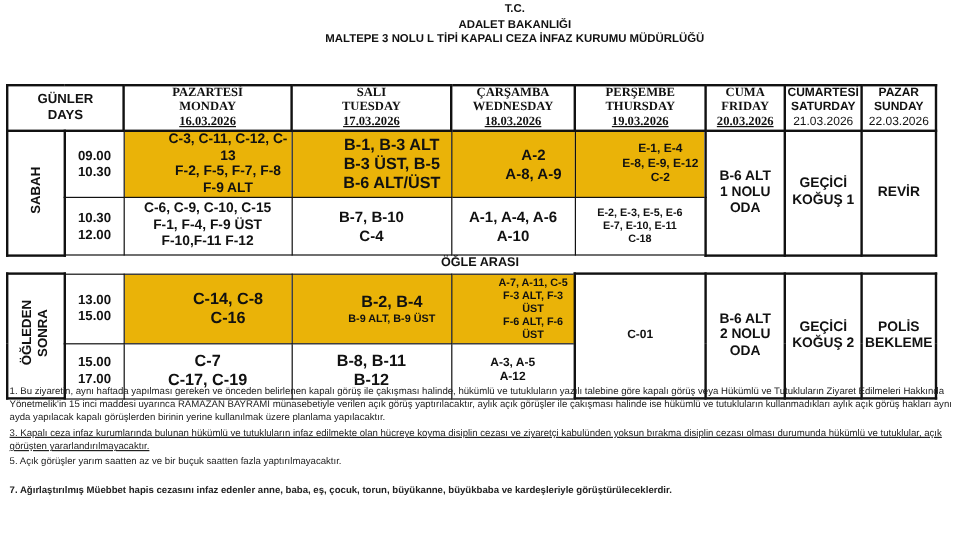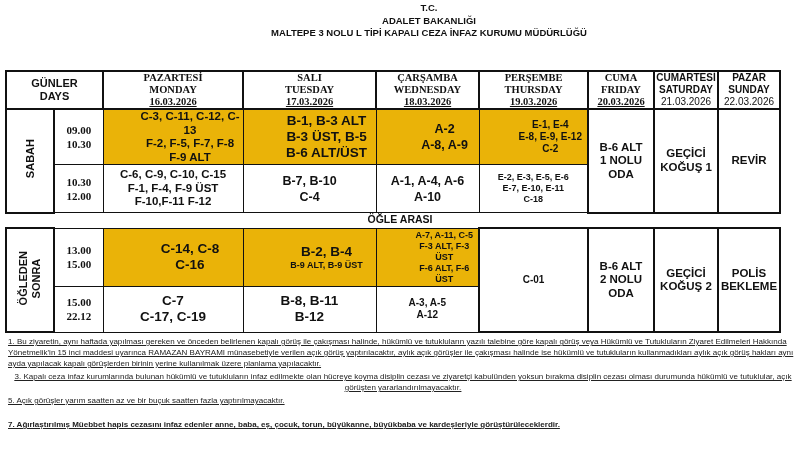--- a/index.html
+++ b/index.html
@@ -7,31 +7,31 @@
   .hdr { position:absolute; left:0; width:800px; text-align:center; font-weight:bold; font-size:9.5px; line-height:12.5px; }
   .hdr1 { top:2px;padding-left:29px; }
   table { border-collapse:collapse; position:absolute; left:5px; table-layout:fixed; }
   td { border:1px solid #111; text-align:center; vertical-align:middle; font-weight:bold; padding:0; overflow:hidden; }
   .thick { border-width:2px; }
   .gray { background:#eab308;padding-left:34px; }
   .t1 { top:70px; width:774px; }
   .t2 { top:227px; width:774px; }
   .dayh { font-size:10.5px; line-height:12px;font-family:Liberation Serif, serif; }
   .lbl { font-size:11px; line-height:13px; }
-  .time { font-size:11px; line-height:14px;font-family:Liberation Serif, serif; }
+  .time { font-size:11px; line-height:14px; }
   .vert { writing-mode:vertical-rl; transform:rotate(180deg); font-size:11px; line-height:13px; display:inline-block; }
   .big { font-size:13.5px; line-height:16px; }
   .mid { font-size:11.5px; line-height:13.5px; }
   .sm { font-size:10px; line-height:12px; }
   .xs { font-size:9px; line-height:11px; }
   .u { text-decoration:underline; }
   .ogle { position:absolute; top:213px; left:0; width:800px; text-align:center; font-weight:bold; font-size:10.5px; }
-  .notes { position:absolute; left:8px; top:336px; width:790px; font-size:8px; line-height:11px; color:#222;text-decoration:underline; }
+  .notes { position:absolute; left:8px; top:320px; width:790px; font-size:8px; line-height:11px; color:#222; }
   .notes p { margin:0 0 2px 0; }
-  .notes .ul { text-decoration:underline;text-align:center; }
+  .notes .ul { text-decoration:underline; }
   .notes .b { font-weight:bold; }
 </style>
 </head>
 <body>
 
 <div class="hdr hdr1">
   <div>T.C.</div>
   <div>ADALET BAKANLIĞI</div>
   <div>MALTEPE 3 NOLU L TİPİ KAPALI CEZA İNFAZ KURUMU MÜDÜRLÜĞÜ</div>
 </div>
@@ -206,21 +206,21 @@
       <div>KOĞUŞ 2</div>
     </td>
     <td rowspan="2" class="thick mid">
       <div>POLİS</div>
       <div>BEKLEME</div>
     </td>
   </tr>
   <tr style="height:46px">
     <td class="time">
       <div>15.00</div>
-      <div>22.12</div>
+      <div>17.00</div>
     </td>
     <td class="big">
       <div>C-7</div>
       <div>C-17, C-19</div>
     </td>
     <td class="big">
       <div>B-8, B-11</div>
       <div>B-12</div>
     </td>
     <td class="sm">

